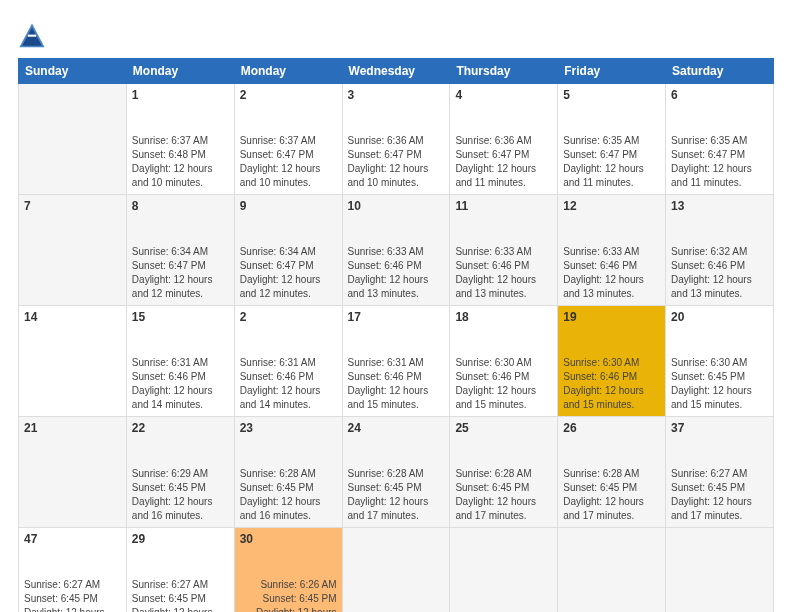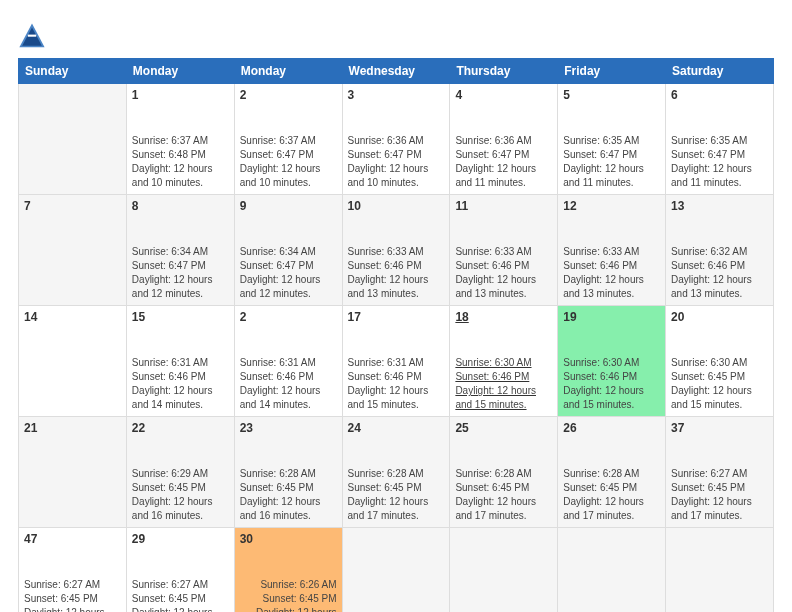--- a/index.html
+++ b/index.html
@@ -254,28 +254,28 @@
 Daylight: 12 hours
 and 14 minutes.</div>
           </td>
           <td style="background: rgb(255, 255, 255);">
             <span class="day-num">17</span>
             <div class="day-detail" style="white-space: pre-line;">Sunrise: 6:31 AM
 Sunset: 6:46 PM
 Daylight: 12 hours
 and 15 minutes.</div>
           </td>
-          <td style="background: rgb(255, 255, 255); text-decoration: underline;">
+          <td style="background: rgb(255, 255, 255);">
             <span class="day-num">18</span>
             <div class="day-detail" style="white-space: pre-line;">Sunrise: 6:30 AM
 Sunset: 6:46 PM
 Daylight: 12 hours
 and 15 minutes.</div>
           </td>
-          <td style="background: #86efac;">
+          <td style="background: #eab308;">
             <span class="day-num">19</span>
             <div class="day-detail" style="white-space: pre-line;">Sunrise: 6:30 AM
 Sunset: 6:46 PM
 Daylight: 12 hours
 and 15 minutes.</div>
           </td>
           <td style="background: rgb(255, 255, 255);">
             <span class="day-num">20</span>
             <div class="day-detail" style="white-space: pre-line;">Sunrise: 6:30 AM
 Sunset: 6:45 PM

